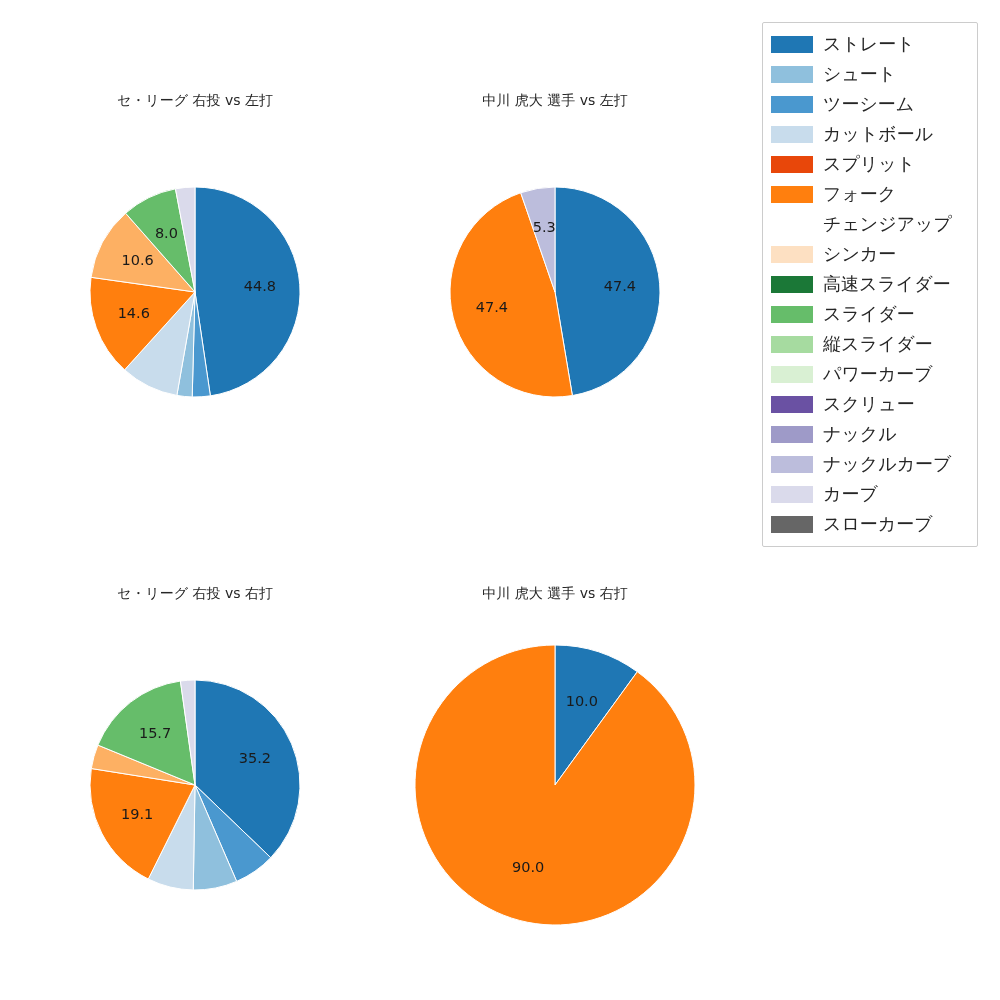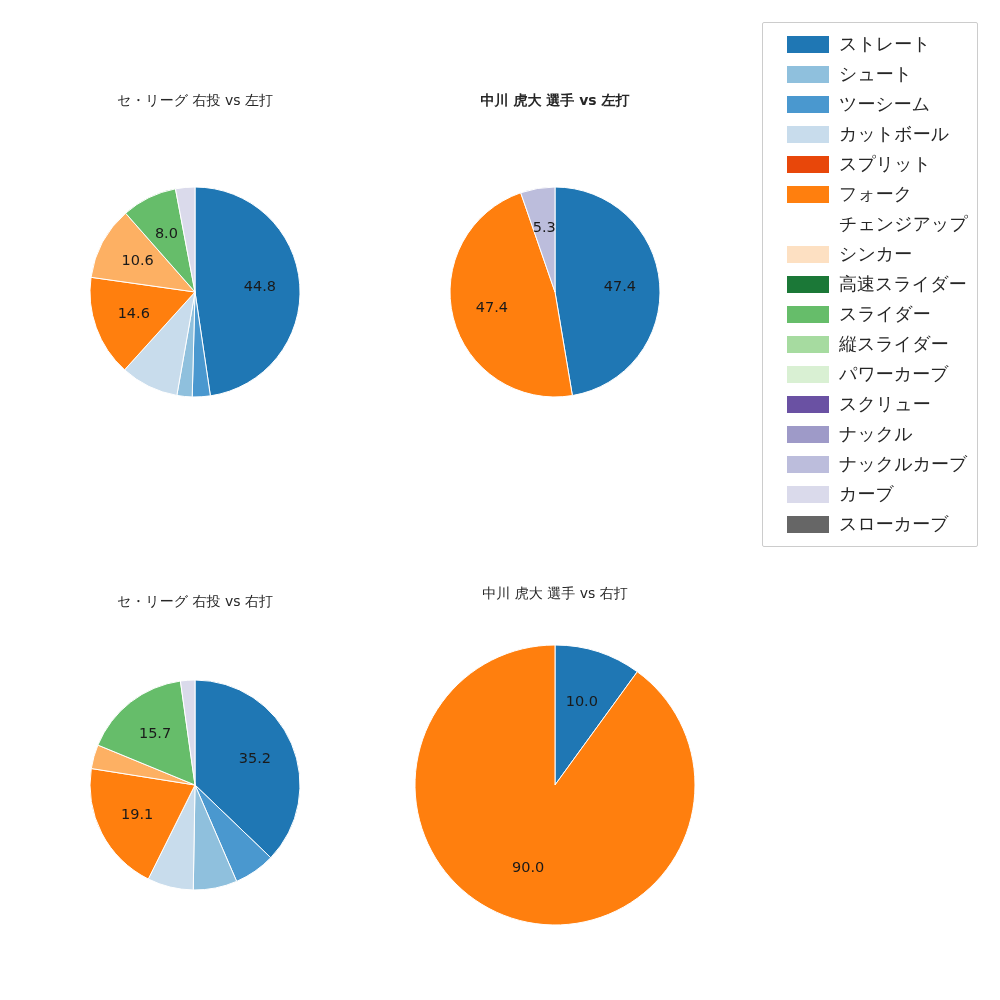--- a/index.html
+++ b/index.html
@@ -49,21 +49,21 @@
   }
   
   .legend {
     position: absolute;
     left: 762px;
     top: 22px;
     width: 216px;
     background: #ffffff;
     border: 1px solid #cccccc;
     border-radius: 2px;
-    padding: 6px 8px 7px 24px;
+    padding: 6px 8px 7px 8px;
     box-sizing: border-box;
     text-align: center;
   }
   .legend-row {
     display: flex;
     align-items: center;
     height: 30px;
   }
   .legend-swatch {
     width: 42px;
@@ -98,35 +98,35 @@
           <path d="M 150 150 L 46.03 135.31 A 105 105 0 0 1 80.61 71.19 Z" fill="#fdb063" stroke="#ffffff" stroke-width="1"></path>
           <text x="92.70" y="119.10" class="slice-label">10.6</text>
           <path d="M 150 150 L 80.61 71.19 A 105 105 0 0 1 130.46 46.83 Z" fill="#66bd6a" stroke="#ffffff" stroke-width="1"></path>
           <text x="121.42" y="91.51" class="slice-label">8.0</text>
           <path d="M 150 150 L 130.46 46.83 A 105 105 0 0 1 150.00 45.00 Z" fill="#dadaeb" stroke="#ffffff" stroke-width="1"></path>
         </svg>
       </div>
   </div>
 
   <div class="panel" style="left:405px; top:92px; width:300px; height:380px;">
-    <div class="panel-title" style="top:0;font-weight:bold;">中川 虎大 選手 vs 左打</div>
+    <div class="panel-title" style="top:0;">中川 虎大 選手 vs 左打</div>
     <div class="pie-wrap" id="pie-1" style="left:0; top:50px;">
         <svg width="300" height="300" viewBox="0 0 300 300">
           <path d="M 150 150 L 150.00 45.00 A 105 105 0 0 1 167.39 253.55 Z" fill="#1f77b4" stroke="#ffffff" stroke-width="1"></path>
           <text x="214.87" y="144.59" class="slice-label">47.4</text>
           <path d="M 150 150 L 167.39 253.55 A 105 105 0 0 1 115.71 50.76 Z" fill="#ff7f0e" stroke="#ffffff" stroke-width="1"></path>
           <text x="86.92" y="166.07" class="slice-label">47.4</text>
           <path d="M 150 150 L 115.71 50.76 A 105 105 0 0 1 150.00 45.00 Z" fill="#bcbddc" stroke="#ffffff" stroke-width="1"></path>
           <text x="139.22" y="85.80" class="slice-label">5.3</text>
         </svg>
       </div>
   </div>
 
   <div class="panel" style="left:45px; top:585px; width:300px; height:380px;">
-    <div class="panel-title" style="top:0;margin-top:8px;">セ・リーグ 右投 vs 右打</div>
+    <div class="panel-title" style="top:0;">セ・リーグ 右投 vs 右打</div>
     <div class="pie-wrap" id="pie-2" style="left:0; top:50px;">
         <svg width="300" height="300" viewBox="0 0 300 300">
           <path d="M 150 150 L 150.00 45.00 A 105 105 0 0 1 225.77 222.69 Z" fill="#1f77b4" stroke="#ffffff" stroke-width="1"></path>
           <text x="209.88" y="124.47" class="slice-label">35.2</text>
           <path d="M 150 150 L 225.77 222.69 A 105 105 0 0 1 191.67 246.38 Z" fill="#4a98cf" stroke="#ffffff" stroke-width="1"></path>
           <path d="M 150 150 L 191.67 246.38 A 105 105 0 0 1 148.26 254.99 Z" fill="#8fc0dd" stroke="#ffffff" stroke-width="1"></path>
           <path d="M 150 150 L 148.26 254.99 A 105 105 0 0 1 103.28 244.03 Z" fill="#c8dcec" stroke="#ffffff" stroke-width="1"></path>
           <path d="M 150 150 L 103.28 244.03 A 105 105 0 0 1 46.30 133.52 Z" fill="#ff7f0e" stroke="#ffffff" stroke-width="1"></path>
           <text x="92.14" y="179.83" class="slice-label">19.1</text>
           <path d="M 150 150 L 46.30 133.52 A 105 105 0 0 1 52.88 110.10 Z" fill="#fdb063" stroke="#ffffff" stroke-width="1"></path>

